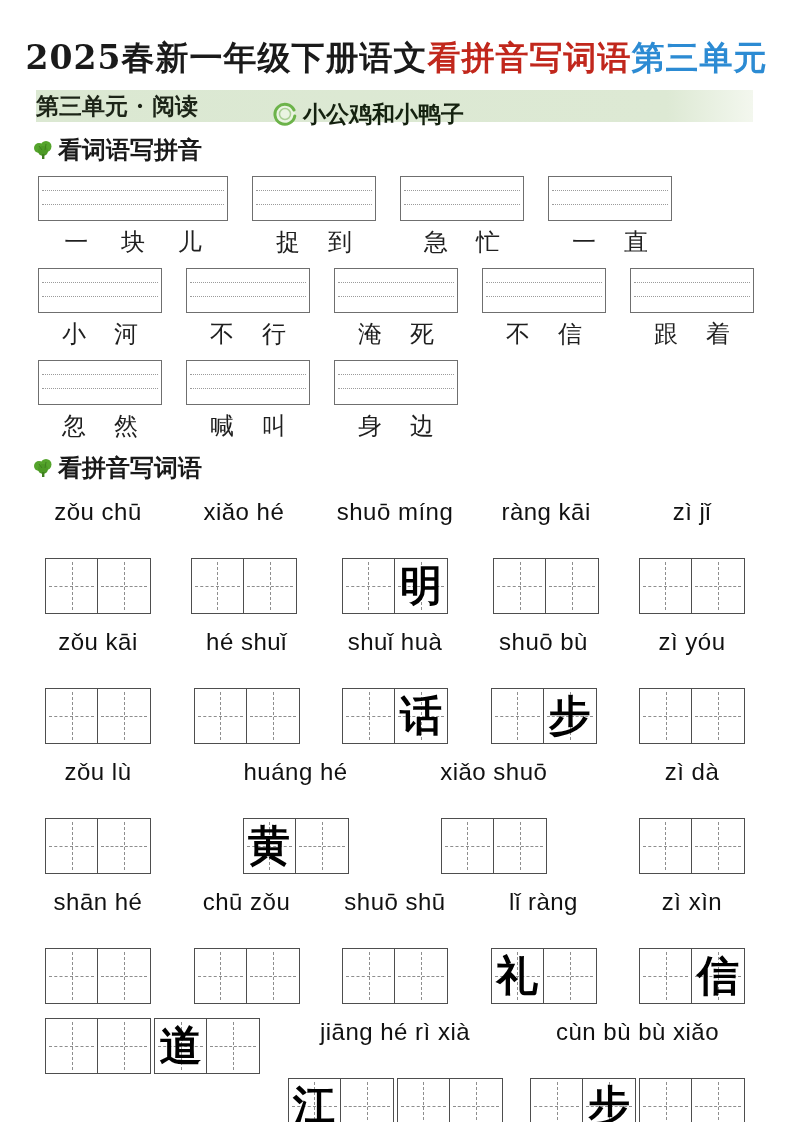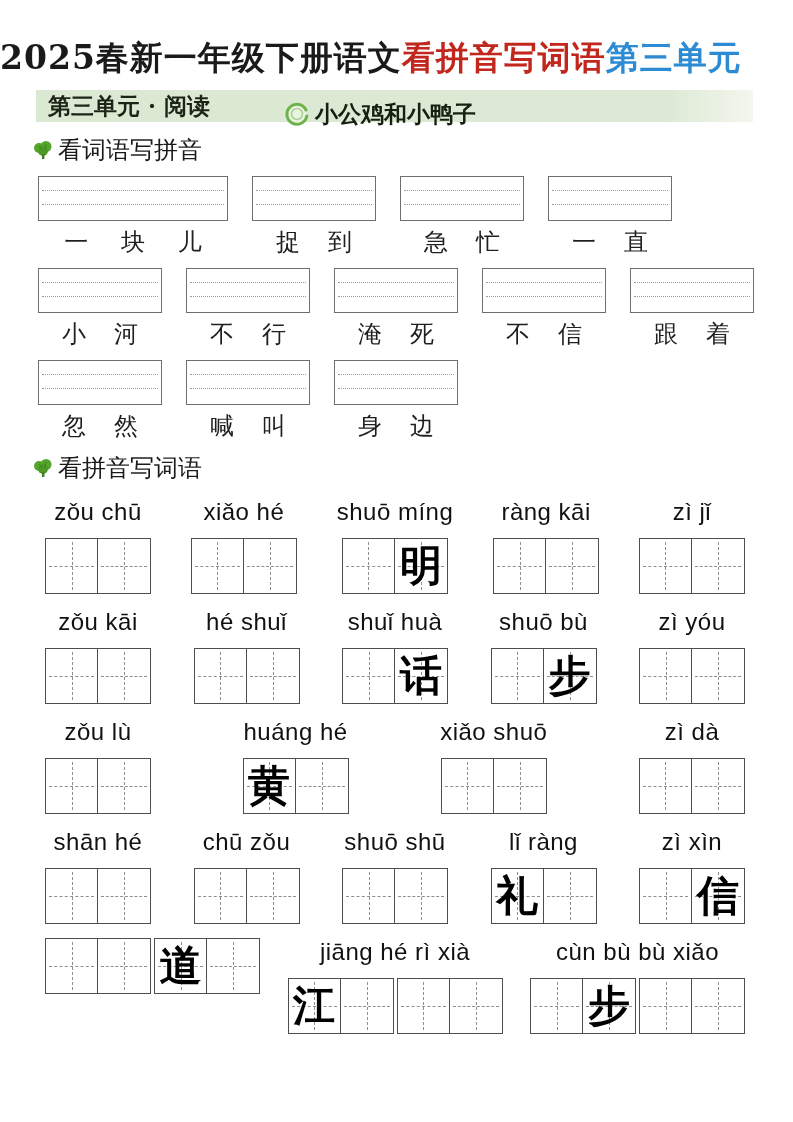--- a/index.html
+++ b/index.html
@@ -9,34 +9,35 @@
     font-family:"Liberation Sans", sans-serif;
     color:#1a1a1a;
     position:relative;
     overflow:hidden;
   }
   .page { width:793px; height:1122px; position:relative; }
 
   
   .title {
     margin-top:36px;
+    text-align:center;
     font-family:"DejaVu Serif", serif;
     font-weight:bold;
     font-size:33px;
     letter-spacing:1px;
     white-space:nowrap;
   }
 
   
   .unit-bar {
     margin:9px 40px 0 36px;
     height:32px;
     display:flex;
     align-items:center;
-    padding:0 12px;
+    padding:0 0;
     background:linear-gradient(90deg,#dbe8d2 0%,#dde9d4 88%,#f3f7ee 100%);
   }
   .unit-bar .unit-left {
     font-family:"DejaVu Serif", serif;
     font-weight:bold;
     font-size:23px;
     color:#1c2417;
   }
   .lesson-group { display:flex; align-items:center; margin-left:74px;margin-top:16px; }
   .lesson-title {
@@ -45,21 +46,21 @@
     font-size:23px;
     color:#14210f;
     margin-left:5px;
   }
 
   
   .sec-heading {
     display:flex; align-items:center;
     margin-left:32px;
     font-family:"DejaVu Serif", serif;
-    font-weight:normal;
+    font-weight:bold;
     font-size:24px;
   }
   .sec1-heading { margin-top:12px; }
   .sec2-heading { margin-top:10px; }
   .sec-heading .txt { margin-left:4px; }
 
   
   .s1-row { display:flex; margin-left:38px; margin-top:10px; column-gap:24px; }
   .pword { display:flex; flex-direction:column; }
   .pword.std { width:124px; }
@@ -84,21 +85,21 @@
     font-size:24px;
     color:#1f1f1f;
   }
 
   
   .s2-row {
     display:flex; justify-content:space-between;
     margin:0 48px 0 45px;
   }
   .s2-row { margin-top:14px; }
-  .wgroup { display:flex; flex-direction:column; align-items:center; }
+  .wgroup { display:flex; flex-direction:column; align-items:center;gap:20px; }
   .pinyin {
     font-size:24px;
     color:#111;
     letter-spacing:0.5px;
     margin-bottom:12px;
     white-space:nowrap;
   }
   .gridwrap { display:flex; column-gap:3px; }
   .tgrid { display:flex; border:1.7px solid #4e4e4e; background:#fff; }
   .tcell {

